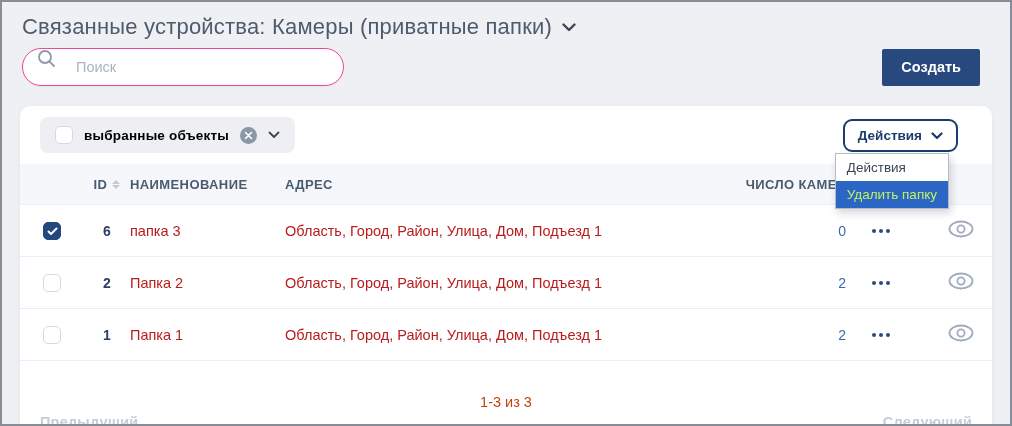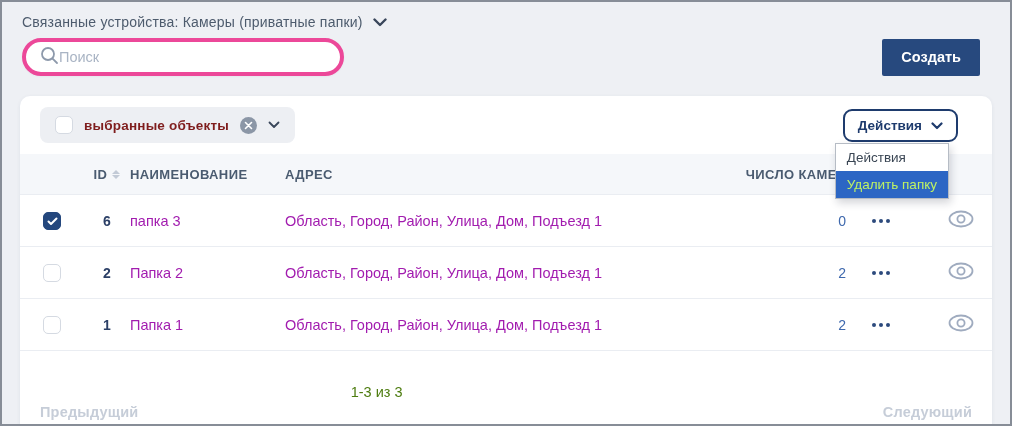--- a/index.html
+++ b/index.html
@@ -9,28 +9,28 @@
   .frame {
     width: 1012px; height: 426px;
     border: 2px solid #878d97;
     background: #eef0f4;
     position: relative;
     overflow: hidden;
   }
 
   
   .page-header { padding: 12px 20px 0 20px; display: flex; align-items: center; gap: 10px; }
-  .page-title { font-size: 14px; color: #4d5b6d; letter-spacing: .2px; }
+  .page-title { font-size: 22px; color: #4d5b6d; letter-spacing: .2px; }
   .title-chevron svg { display: block; }
 
   .toolbar { padding: 8px 30px 0 20px; display: flex; align-items: center; justify-content: space-between; }
   .search-box {
     width: 322px; height: 38px; background: #ffffff;
-    border: 4px solid #ec4899; border-radius: 19px;
-    display: flex; align-items: center; padding: 0 14px; gap: 0;
+    border: 1px solid #ec4899; border-radius: 19px;
+    display: flex; padding: 0 14px; gap: 20px;
     box-shadow: 0 1px 2px rgba(40,60,90,.04);
   }
   .search-box input {
     border: none; outline: none; flex: 1; font-size: 14.5px;
     font-family: "Liberation Sans", sans-serif; color: #4d5b6d; background: transparent;
   }
   .search-box input::placeholder { color: #a9b4c4; }
   .btn-create {
     background: #27497e; color: #ffffff; border: none; border-radius: 2px;
     height: 37px; padding: 0 19px; font-size: 14.5px; font-weight: bold;
@@ -49,21 +49,21 @@
   .chip {
     display: inline-flex; align-items: center; gap: 11px;
     background: #edeff3; border-radius: 8px; padding: 9px 15px;
   }
   .checkbox {
     width: 18px; height: 18px; border-radius: 5px;
     border: 1px solid #d5dae2; background: #ffffff; display: inline-flex;
     align-items: center; justify-content: center; cursor: pointer; flex: none;
   }
   .checkbox.checked { background: #24477d; border-color: #24477d; }
-  .chip-label { font-size: 13.5px; font-weight: bold; color: #7f1d1d; letter-spacing: .2px; }
+  .chip-label { font-size: 13.5px; font-weight: bold; color: #000000; letter-spacing: .2px; }
   .badge-clear {
     width: 17px; height: 17px; border-radius: 50%; background: #8b96a6;
     display: inline-flex; align-items: center; justify-content: center; cursor: pointer;
   }
   .chip-chevron svg, .badge-clear svg { display: block; }
 
   .actions-wrap { position: relative; margin-right: 24px; }
   .btn-actions {
     background: #ffffff; border: 2px solid #1e3b6d; color: #1e3b6d;
     border-radius: 9px; height: 33px; padding: 0 13px; font-size: 13.5px; font-weight: 600;
@@ -95,35 +95,35 @@
   .sort-carets { display: inline-flex; flex-direction: column; gap: 1px; }
   .sort-carets i { display: block; width: 0; height: 0; border-left: 4px solid transparent; border-right: 4px solid transparent; }
   .sort-carets .up { border-bottom: 4px solid #c2cad6; }
   .sort-carets .down { border-top: 4px solid #c2cad6; }
   .th-count, .td-count { text-align: right; }
 
   .tbl-row { height: 52px; border-top: 1px solid #eaedf2; }
   .tbl-row:first-of-type { border-top: none; }
   .td-check { display: flex; justify-content: center; }
   .td-id { text-align: center; font-size: 14px; font-weight: bold; color: #2b3f66; }
-  .td-name, .td-address { font-size: 14.5px; color: #a21caf; }
+  .td-name, .td-address { font-size: 14.5px; color: #b91c1c; }
   .td-count { font-size: 14px; color: #3e68ad; }
   .td-kebab { display: flex; justify-content: center; align-items: center; cursor: pointer; }
   .kebab { display: inline-flex; gap: 3px; }
   .kebab i { width: 4px; height: 4px; border-radius: 50%; background: #2c4a7c; display: block; }
   .td-eye { display: flex; justify-content: flex-end; align-items: center; cursor: pointer; }
 
   
   .pagination {
     display: flex; align-items: center; border-top: 1px solid #eaedf2;
     padding: 13px 20px 15px 20px; font-size: 14.5px;
   }
   .pagination .side { flex: 1; margin-top: 40px; }
   .pag-disabled { color: #c6cdd8; font-weight: bold; letter-spacing: .2px; }
-  .pag-range { color: #4d7c0f; flex: 1; }
+  .pag-range { color: #c2410c; text-align: center; flex: 1; }
   .pag-next { text-align: right; }
 </style>
 </head>
 <body>
 
 <div class="frame">
 
   <div class="page-header">
     <span class="page-title">Связанные устройства: Камеры (приватные папки)</span>
     <span class="title-chevron">

